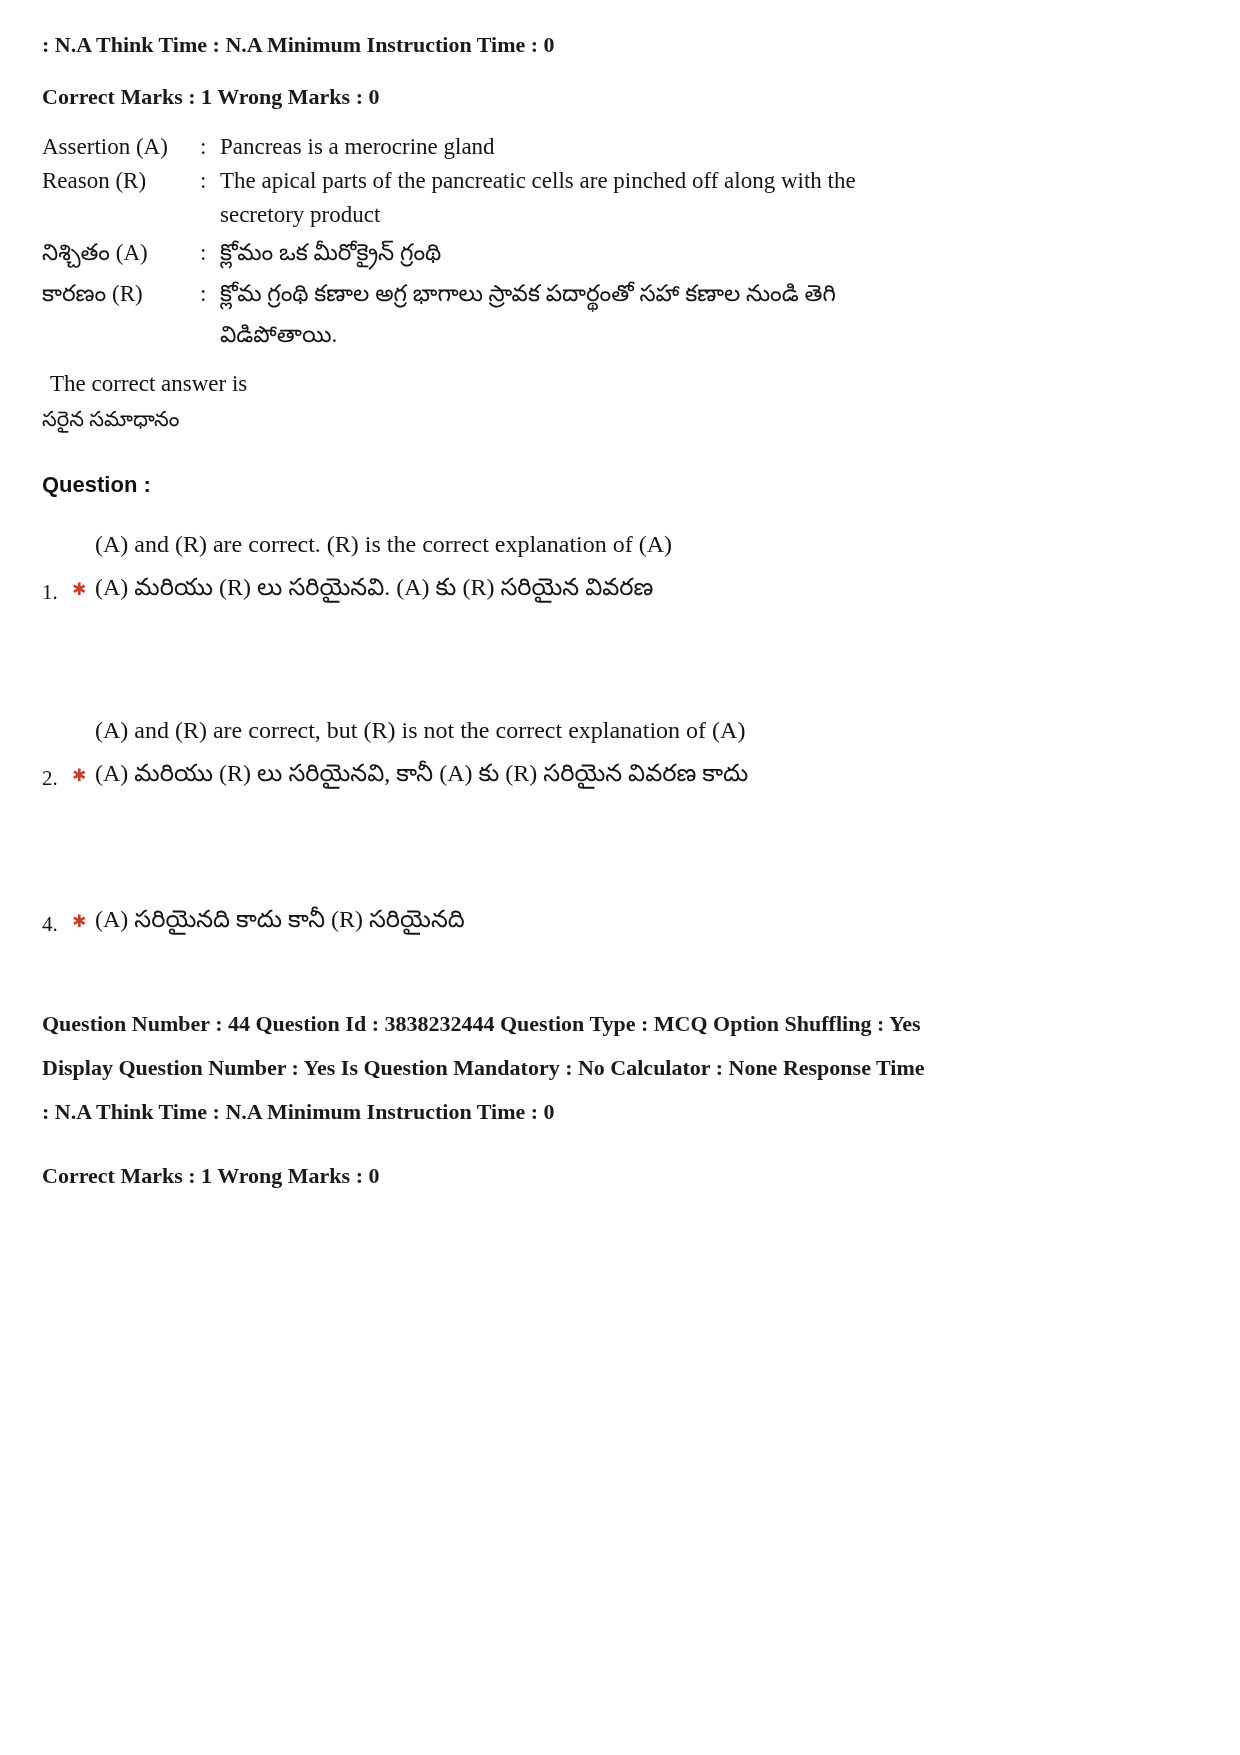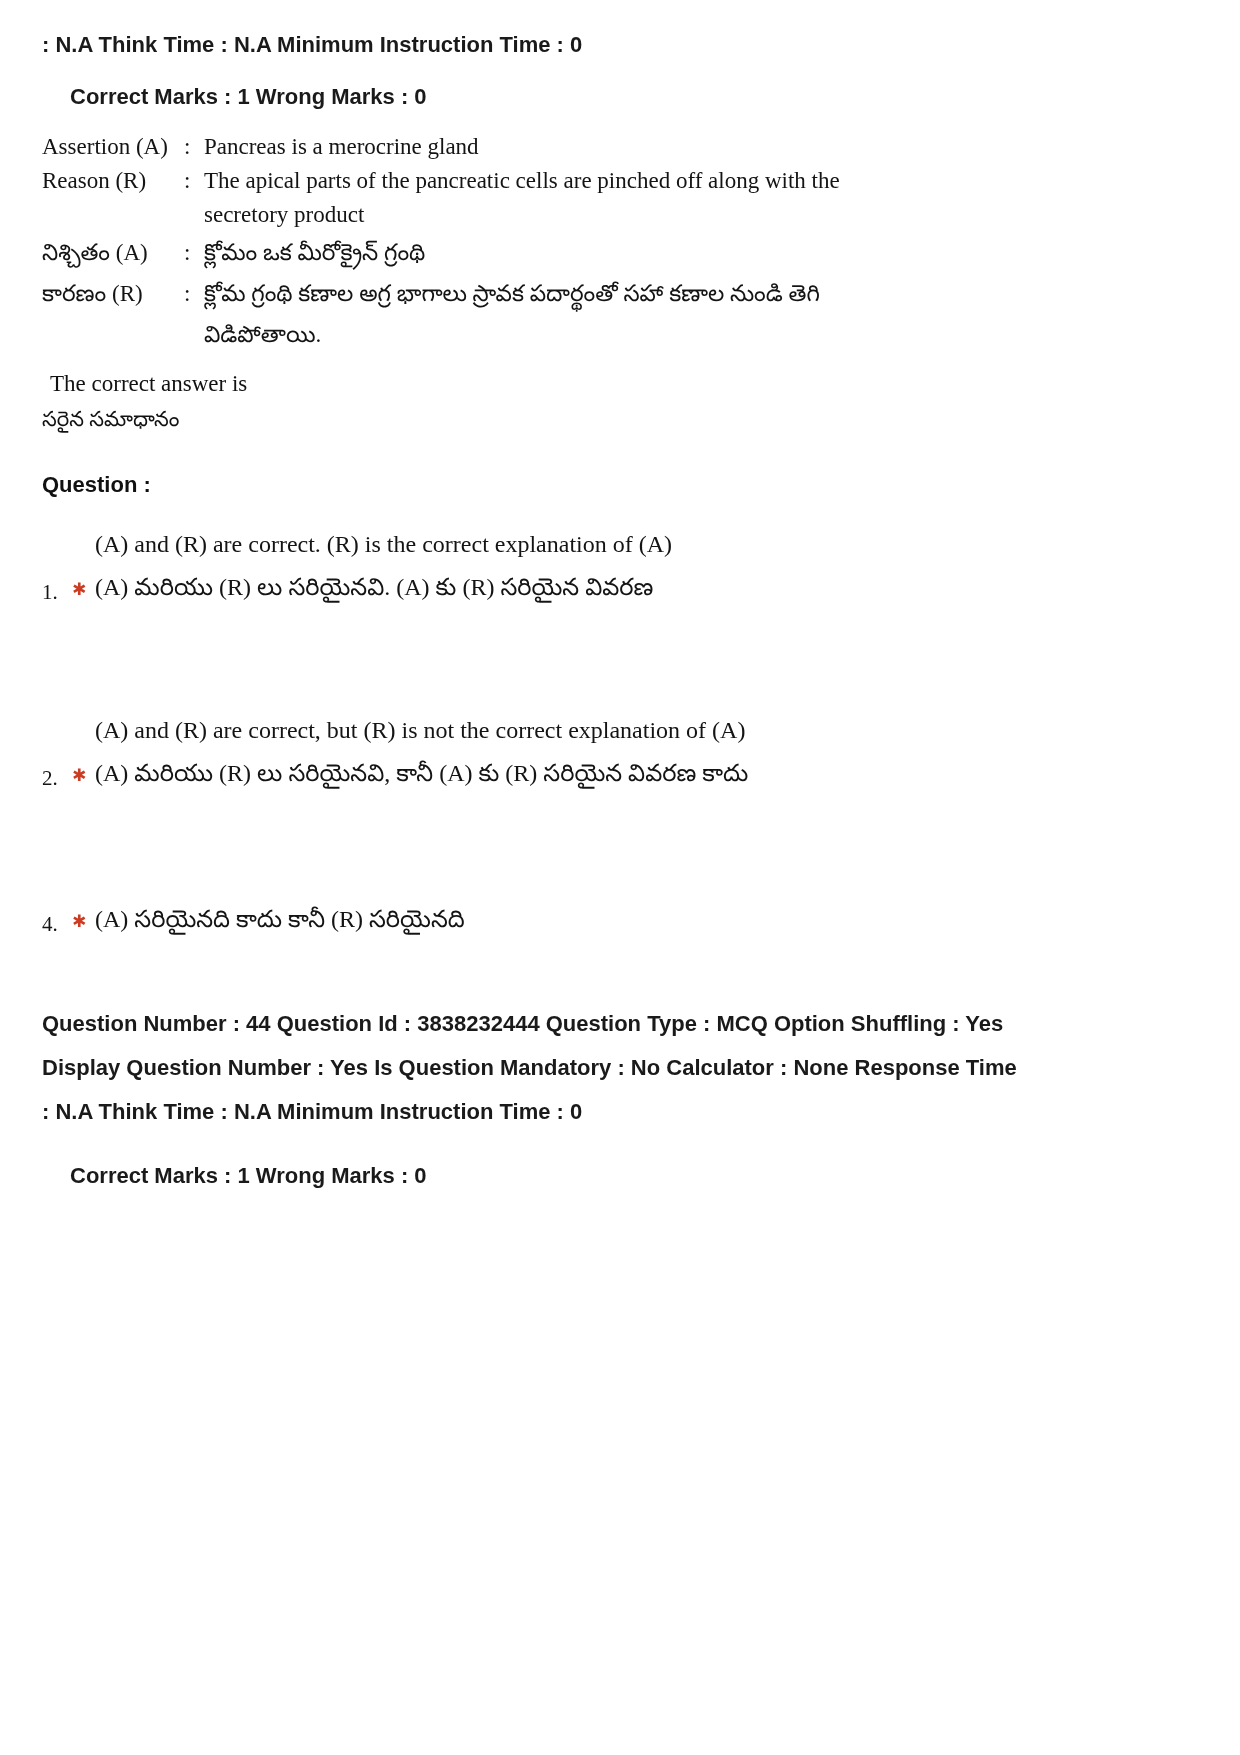--- a/index.html
+++ b/index.html
@@ -12,32 +12,33 @@
     overflow: hidden;
   }
   .page { padding: 30px 60px 0 42px; }
 
   
   .meta-line {
     font-weight: 700;
     font-size: 22px;
     line-height: 30px;
     color: #1a1a1a;
+    font-family: Liberation Serif, serif;
   }
-  .meta-marks { margin-top: 22px; margin-left: 28px; }
+  .meta-marks { margin-top: 22px; }
 
   
   .qblock {
     font-family: "Liberation Serif", serif;
     font-size: 23px;
     color: #141414;
     margin-top: 18px;
     max-width: 880px;
   }
-  .q-row { display: grid; grid-template-columns: 142px 1fr; }
+  .q-row { display: grid; grid-template-columns: 142px 1fr; gap: 16px; }
   .q-row .q-label { line-height: 34px; }
   .q-text { position: relative; padding-left: 20px; line-height: 34px; }
   .q-text .colon { position: absolute; left: 0; top: 0; }
   .q-row.te .q-label, .q-row.te .q-text { line-height: 41px; }
 
   .answer-intro {
     font-family: "Liberation Serif", serif;
     font-size: 23px;
     margin-top: 16px;
     padding-left: 8px;

